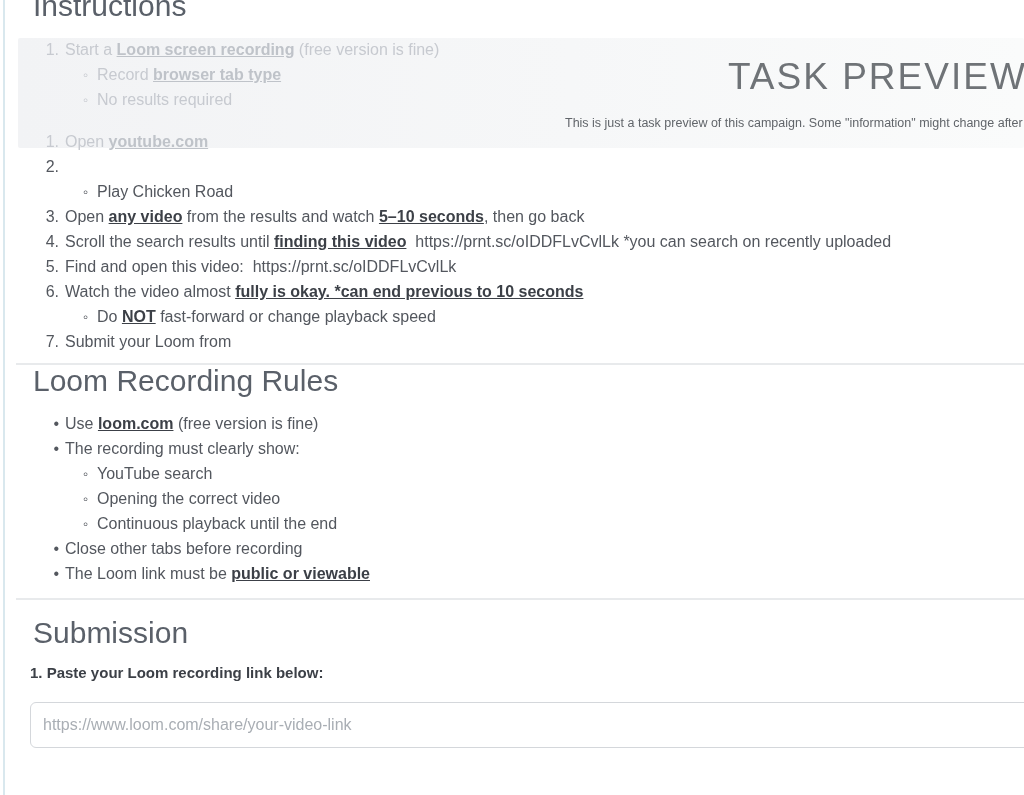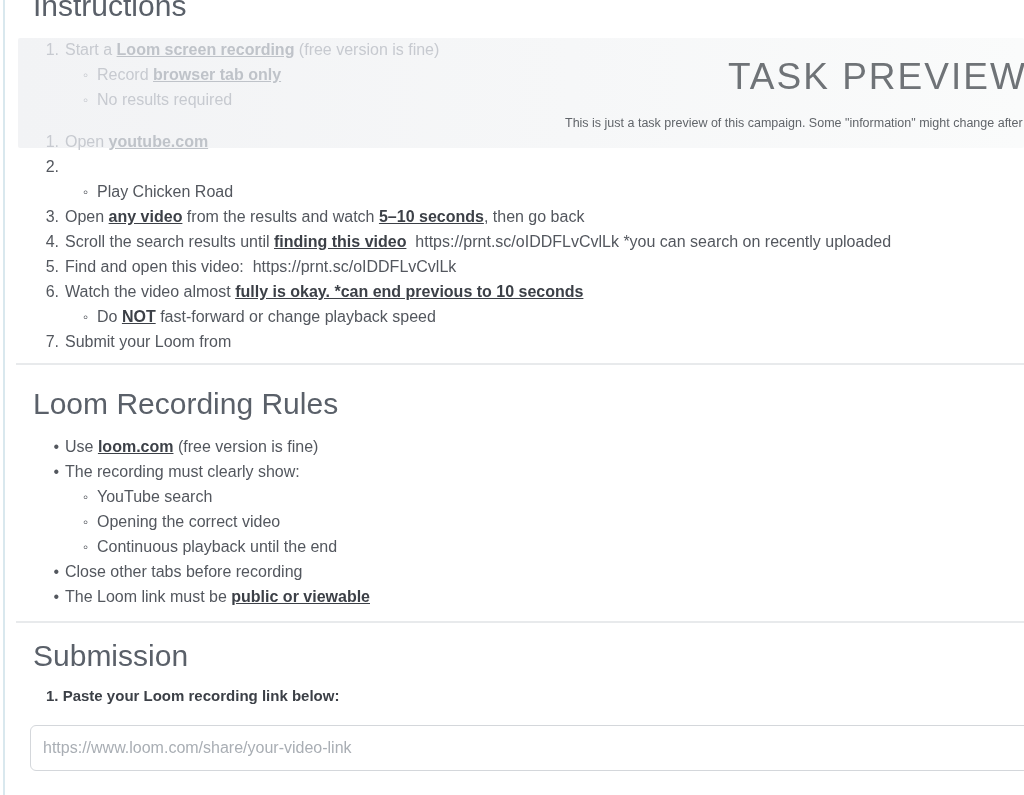--- a/index.html
+++ b/index.html
@@ -32,21 +32,21 @@
     font-size:12.5px;color:#61656a;white-space:nowrap;
     z-index:2;
     text-align:center;
   }
   .content{position:relative;z-index:1;}
   h1{
     font-size:30px;font-weight:500;color:#5a6069;
     line-height:32px;margin:0 0 0 33px;
   }
   .h-instructions{margin-top:-10px;}
-  .h-rules{margin-top:23px;}
+  .h-rules{}
   .h-submission{margin-top:17px;}
   .rows{margin-top:15px;}
   .rules-rows{margin-top:14px;}
   .row{
     display:flex;align-items:baseline;
     line-height:25px;font-size:16px;
     white-space:pre;
   }
   .row .marker{
     display:inline-block;text-align:right;flex:none;
@@ -59,21 +59,21 @@
   .seg{white-space:pre;}
   b{font-weight:700;color:#3c4047;text-decoration:underline;}
   .faded{color:#c7cad0;}
   .faded b{color:#bfc3c9;}
   .divider{
     height:2px;background:#e8eaec;margin-left:16px;
   }
   .divider-1{margin-top:9px;}
   .divider-2{margin-top:12px;}
   .submit-label{
-    margin:15px 0 0 46px;font-size:15px;font-weight:700;
+    margin:15px 0 0 30px;font-size:15px;font-weight:700;
     color:#3c4047;line-height:18px;
   }
   .link-input{
     display:block;
     margin:20px 0 0 30px;
     width:1010px;              
     height:46px;
     box-sizing:border-box;
     border:1px solid #d4d7db;border-radius:6px;
     padding:0 12px;
@@ -94,21 +94,21 @@
 <div class="content">
   <h1 class="h-instructions">Instructions</h1>
 
   <div class="rows">
     <div class="row lv0 faded">
       <span class="marker">1.</span>
       <span class="segs"><span class="seg">Start a </span><b class="seg">Loom screen recording</b><span class="seg"> (free version is fine)</span></span>
     </div>
     <div class="row lv1 faded">
       <span class="marker">◦</span>
-      <span class="segs"><span class="seg">Record </span><b class="seg">browser tab only</b></span>
+      <span class="segs"><span class="seg">Record </span><b class="seg">browser tab type</b></span>
     </div>
     <div class="row lv1 faded">
       <span class="marker">◦</span>
       <span class="segs"><span class="seg">No results required</span></span>
     </div>
     <div class="row lv0 faded gap">
       <span class="marker">1.</span>
       <span class="segs"><span class="seg">Open </span><b class="seg">youtube.com</b></span>
     </div>
     <div class="row lv0">

